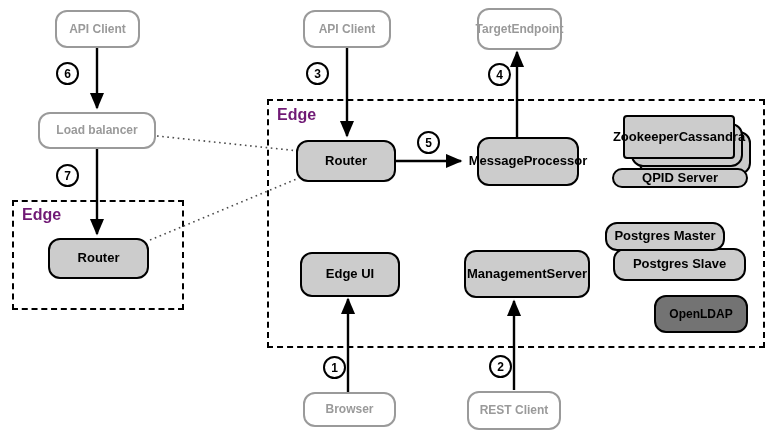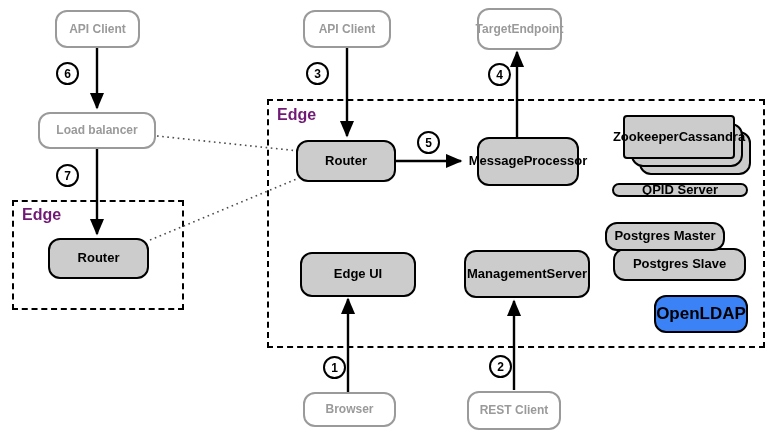--- a/index.html
+++ b/index.html
@@ -19,25 +19,25 @@
   }
   
   .node.filled{
     background:#cccccc;
     border:2px solid #000000;
     color:#000000;
     font-weight:bold;
     font-size:13px;
   }
   .node.light{
-    background:#3b82f6;
+    background:#737373;
     border:2px solid #000000;
     color:#000000;
     font-weight:bold;
-    font-size:17px;
+    font-size:12px;
   }
   
   .node.ghost{
     background:#ffffff;
     border:2px solid #9a9a9a;
     color:#9a9a9a;
     font-weight:bold;
     font-size:12px;
   }
 
@@ -175,21 +175,21 @@
 
   <div class="step" style="left:417px;top:131px;">
     <span>5</span>
   </div>
 
   <div class="node filled two-line" style="left:465px;top:137px;width:102px;height:49px;margin-left:12px;">
     <span>Message</span>
     <span>Processor</span>
   </div>
 
-  <div class="node filled" style="left:300px;top:252px;width:116px;height:45px;">
+  <div class="node filled" style="left:300px;top:252px;width:100px;height:45px;">
     <span>Edge UI</span>
   </div>
 
   <div class="node filled two-line" style="left:464px;top:250px;width:126px;height:48px;">
     <span>Management</span>
     <span>Server</span>
   </div>
 
   <div class="step" style="left:323px;top:356px;">
     <span>1</span>
@@ -209,21 +209,21 @@
 
   <div class="stack-wrap" style="left:623px;top:115px;width:130px;height:62px;">
     <div class="stack-shadow" style="left:16px;top:16px;width:112px;height:44px;"></div>
     <div class="stack-shadow" style="left:8px;top:8px;width:112px;height:44px;"></div>
     <div class="stack-front two-line" style="left:0px;top:0px;width:112px;height:44px;">
       <span>Zookeeper</span>
       <span>Cassandra</span>
     </div>
   </div>
 
-  <div class="node filled" style="left:612px;top:183px;width:136px;height:14px;">
+  <div class="node filled" style="left:612px;top:168px;width:136px;height:20px;">
     <span>QPID Server</span>
   </div>
 
   <div class="node filled" style="left:613px;top:248px;width:133px;height:33px;">
     <span>Postgres Slave</span>
   </div>
 
   <div class="node filled" style="left:589px;top:222px;width:120px;height:29px;margin-left:16px;">
     <span>Postgres Master</span>
   </div>

